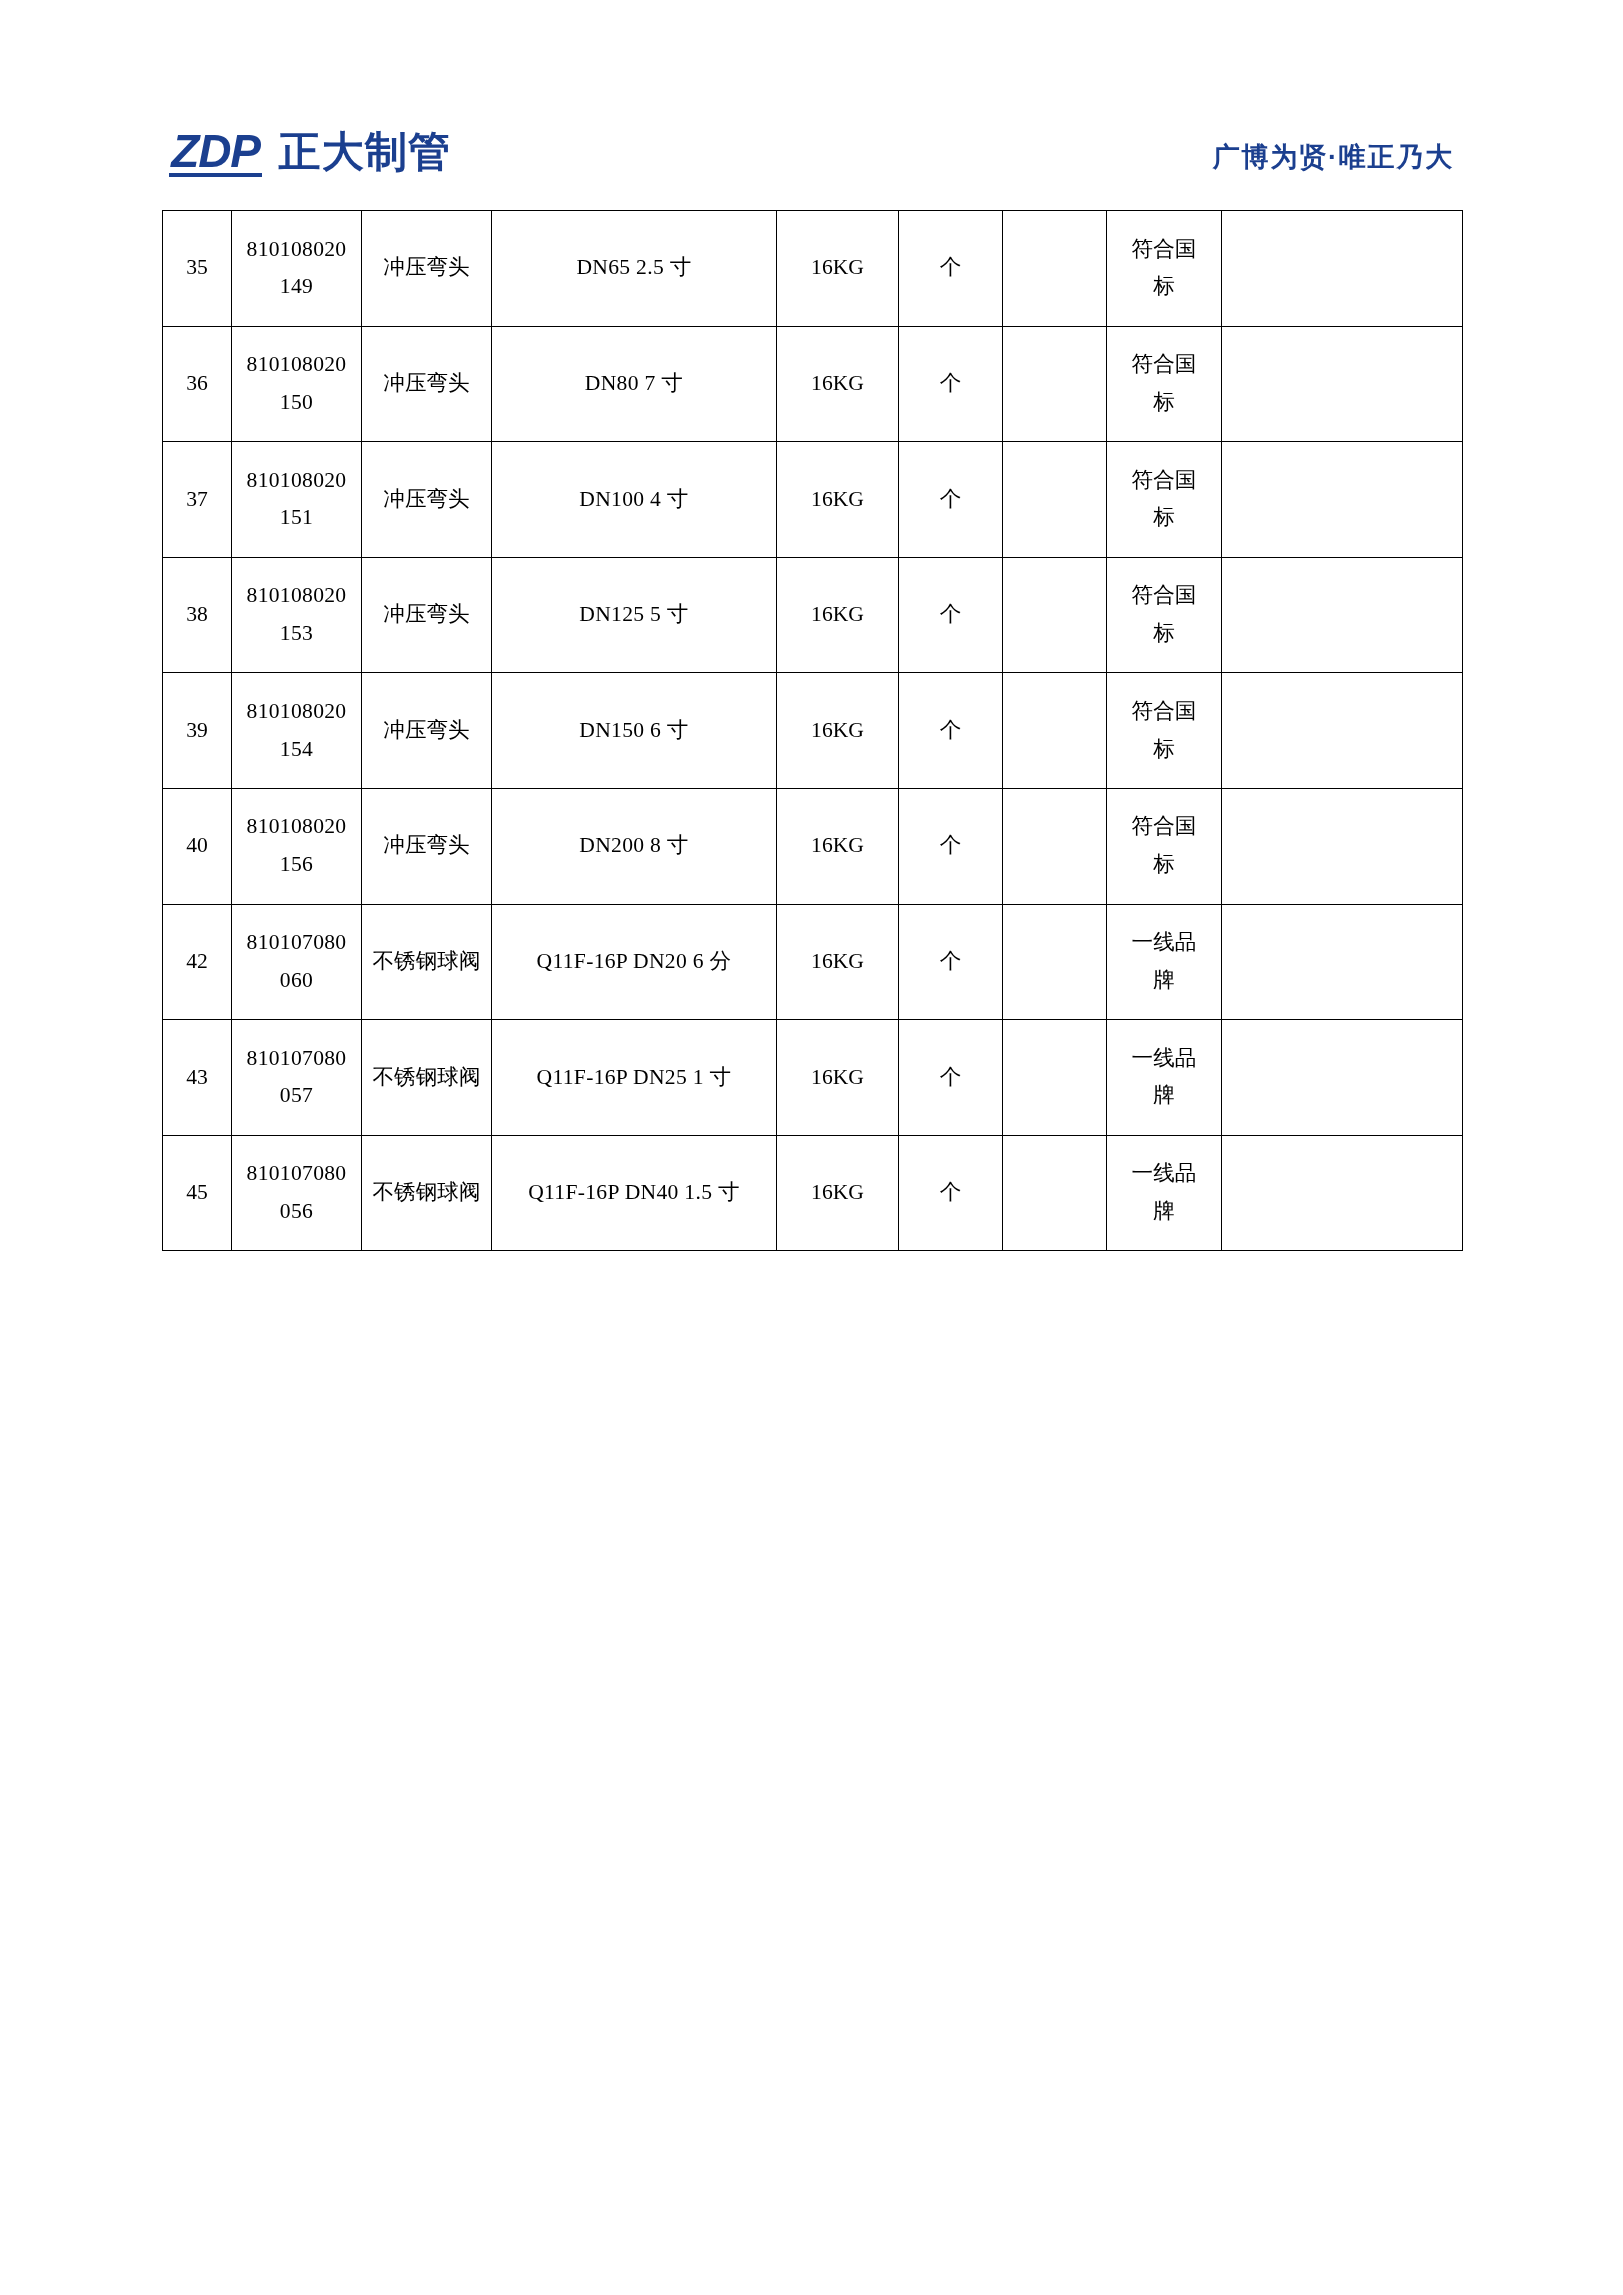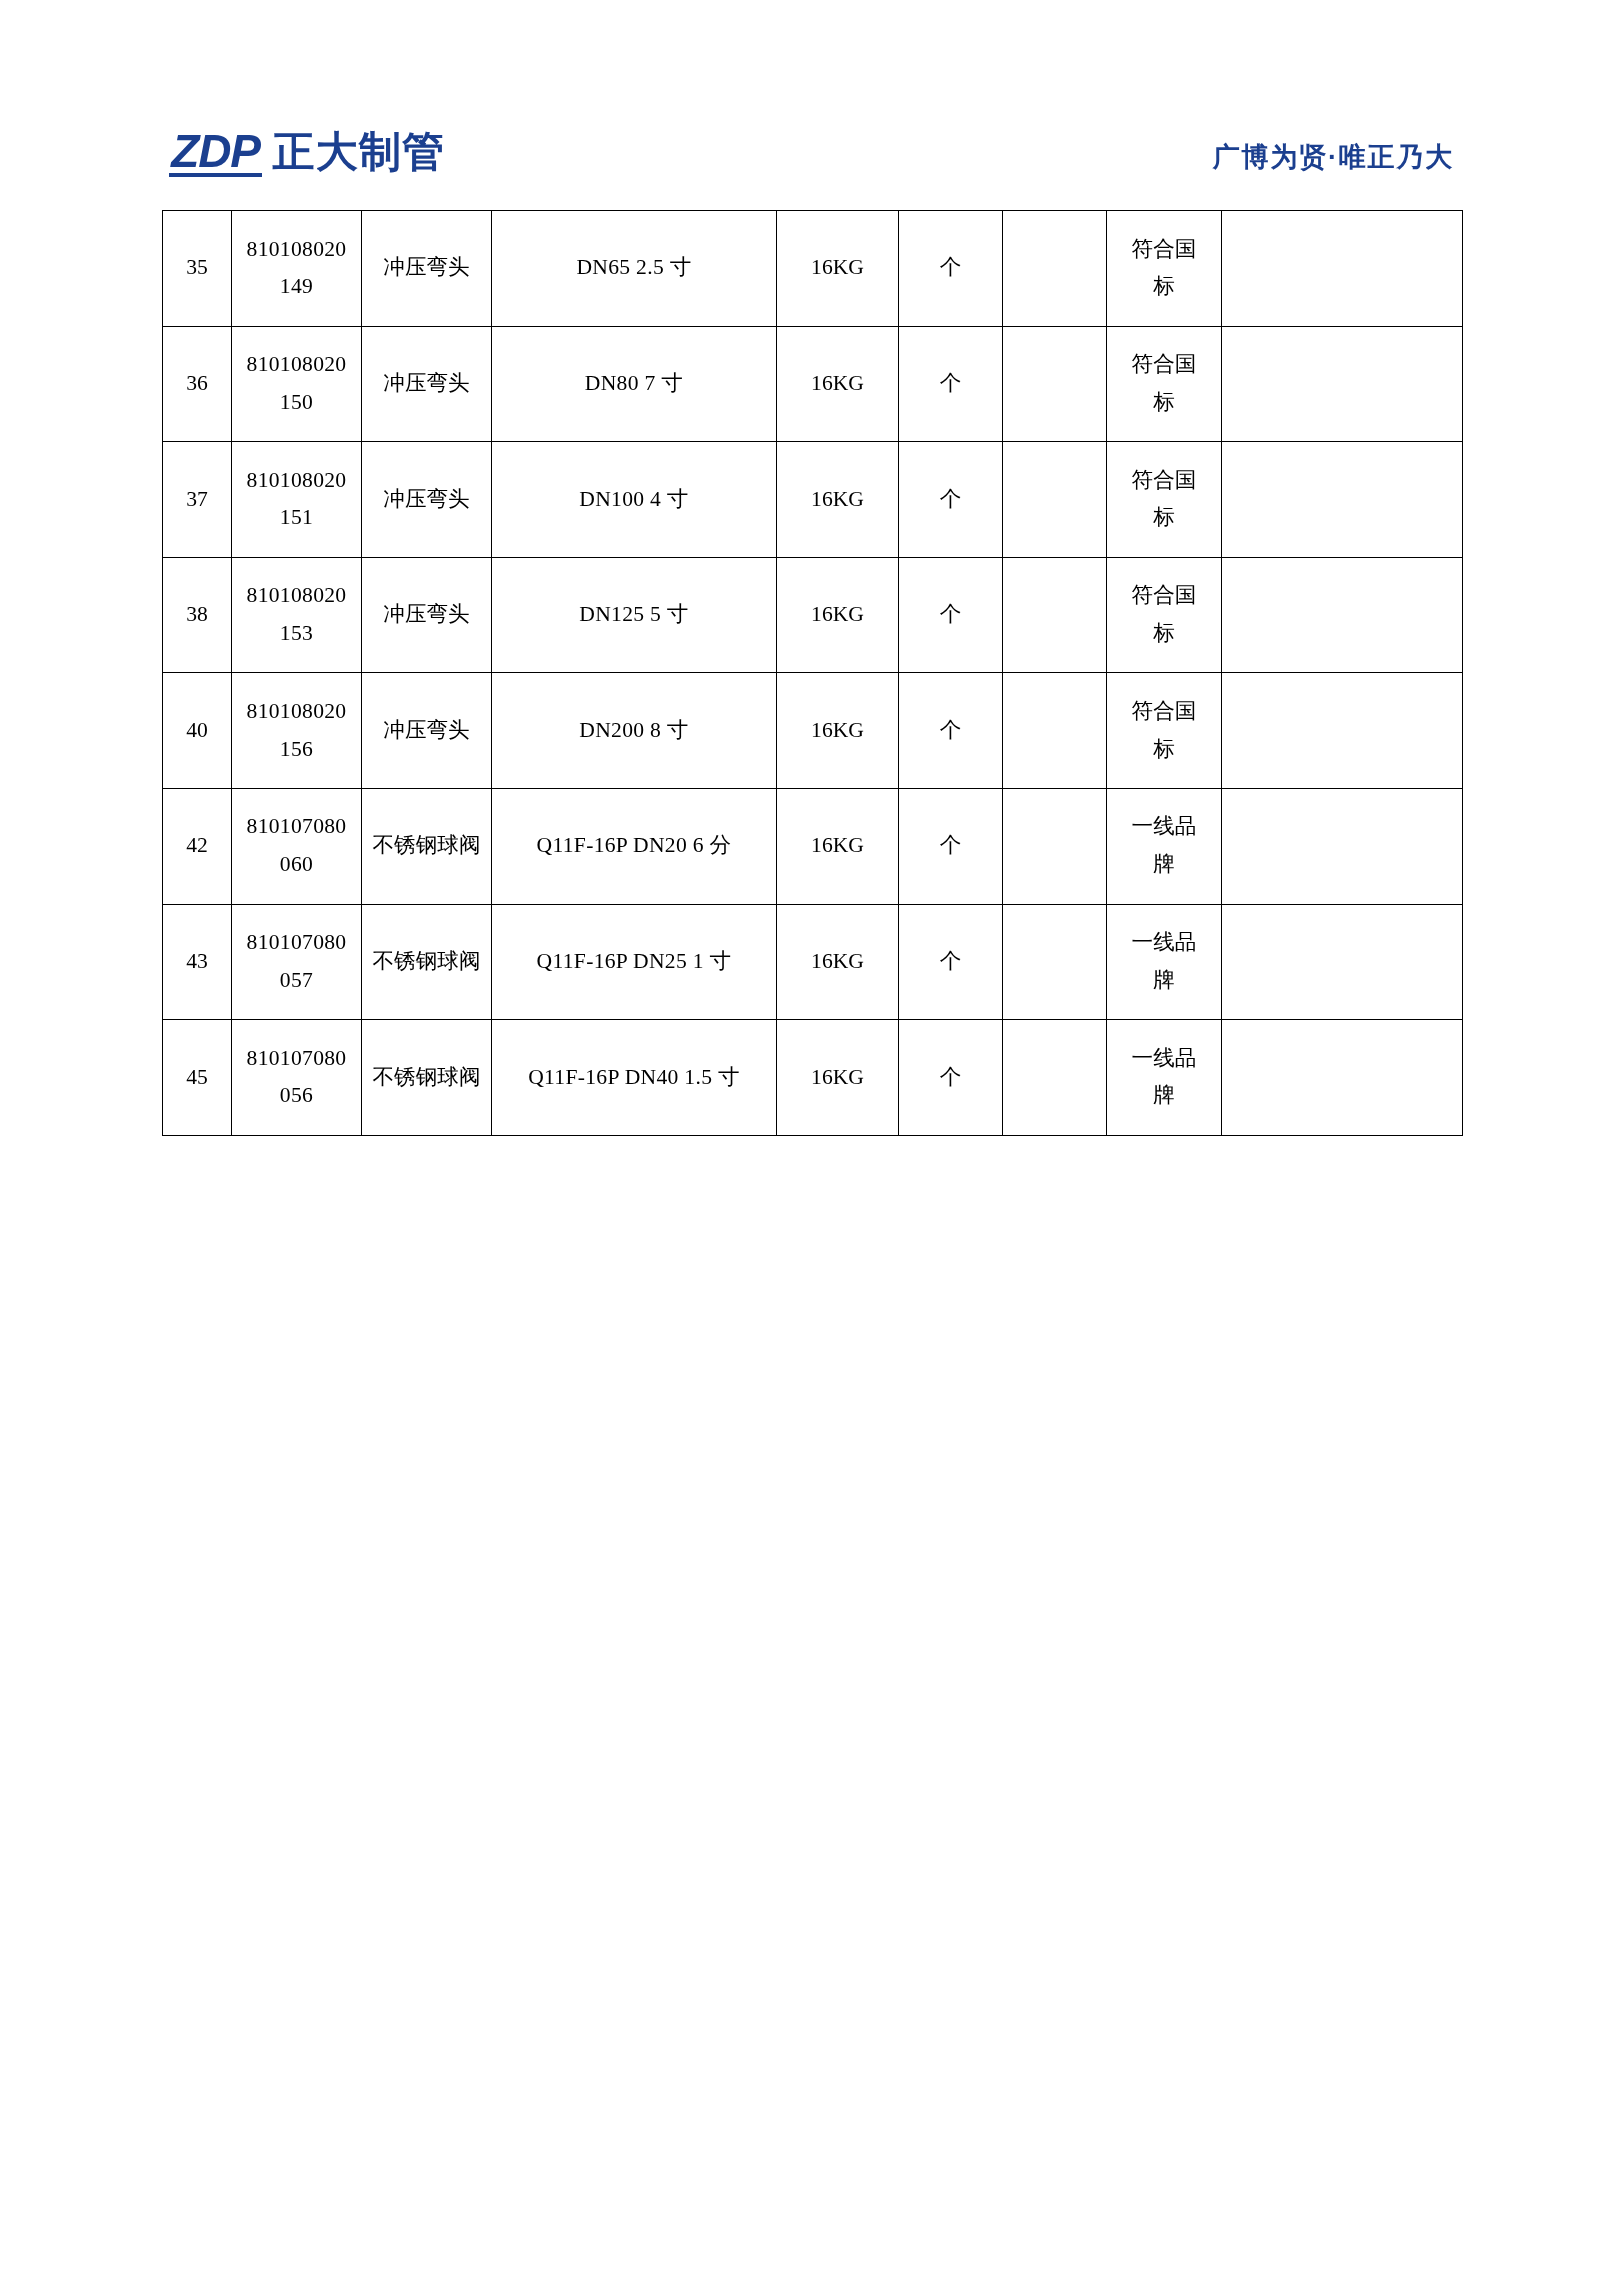--- a/index.html
+++ b/index.html
@@ -58,20 +58,21 @@
     height: 4.1px;
     background: #1b3f8f;
   }
   .logo-text {
     font-family: "Liberation Sans", sans-serif;
     font-weight: bold;
     font-size: 42px;
     color: #1b3f8f;
     letter-spacing: 1.2px;
     line-height: 1;
+    margin-left: 6px;
   }
   .slogan {
     font-family: "Liberation Sans", sans-serif;
     font-weight: bold;
     font-size: 27px;
     color: #1b3f8f;
     letter-spacing: 1.8px;
     white-space: nowrap;
     margin-top: 9px;
   }
@@ -237,20 +238,37 @@
           <td class="cell-press">16KG</td>
           <td class="cell-unit">个</td>
           <td class="cell-qty"></td>
           <td class="cell-remark">
             <div>符合国</div>
             <div>标</div>
           </td>
           <td class="cell-blank"></td>
         </tr>
 
+        <tr class="r-tall">
+          <td class="cell-no">39</td>
+          <td class="cell-code">
+            <div>810108020</div>
+            <div>154</div>
+          </td>
+          <td class="cell-name">冲压弯头</td>
+          <td class="cell-spec">DN150 6 寸</td>
+          <td class="cell-press">16KG</td>
+          <td class="cell-unit">个</td>
+          <td class="cell-qty"></td>
+          <td class="cell-remark">
+            <div>符合国</div>
+            <div>标</div>
+          </td>
+          <td class="cell-blank"></td>
+        </tr>
 
         <tr class="r-tall">
           <td class="cell-no">40</td>
           <td class="cell-code">
             <div>810108020</div>
             <div>156</div>
           </td>
           <td class="cell-name">冲压弯头</td>
           <td class="cell-spec">DN200 8 寸</td>
           <td class="cell-press">16KG</td>

